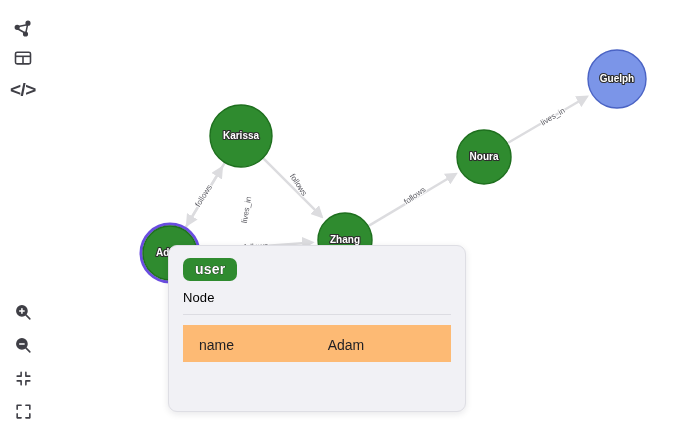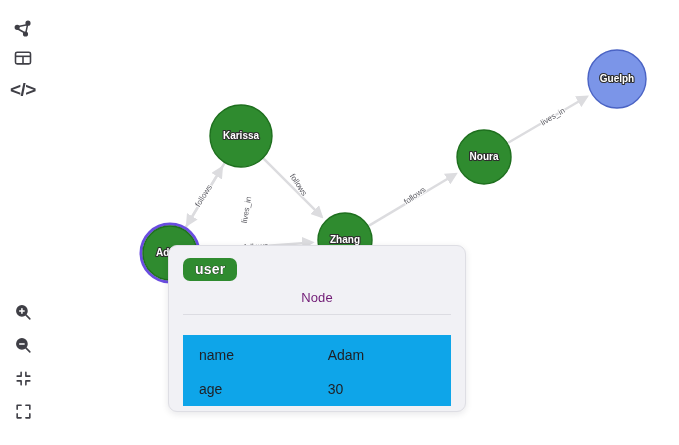--- a/index.html
+++ b/index.html
@@ -112,33 +112,32 @@
     padding: 4px 12px 5px 12px;
     border-radius: 7px;
     letter-spacing: 0.2px;
     line-height: 1;
     paint-order: stroke fill;
     -webkit-text-stroke: 0.6px #1c1c1c;
   }
   #entity-kind {
     margin-top: 9px;
     font-size: 13px;
-    color: #701a75;
+    color: #000000;
     letter-spacing: 0.1px;
-    text-align: center;
   }
   #panel-divider {
     margin-top: 9px;
     height: 1px;
     background: #dcdce2;
     width: 100%;
   }
   #prop-table {
-    margin-top: 20px;
-    background: #0ea5e9;
+    margin-top: 10px;
+    background: #fdba74;
     width: 100%;
     border-collapse: collapse;
   }
   #prop-table td {
     font-size: 14px;
     color: #1f1f24;
     padding: 9px 0 9px 16px;
   }
   #prop-table td.prop-key { width: 48%; }
   #prop-table tr:first-child td { padding-top: 12px; }
@@ -258,19 +257,15 @@
 <div id="detail-panel">
   <span id="type-badge">user</span>
   <div id="entity-kind">Node</div>
   <div id="panel-divider"></div>
   <table id="prop-table">
     <tbody id="prop-body">
         <tr>
           <td class="prop-key">name</td>
           <td class="prop-value">Adam</td>
         </tr>
-        <tr>
-          <td class="prop-key">age</td>
-          <td class="prop-value">30</td>
-        </tr>
       </tbody>
   </table>
 </div>
 
 </body></html>

